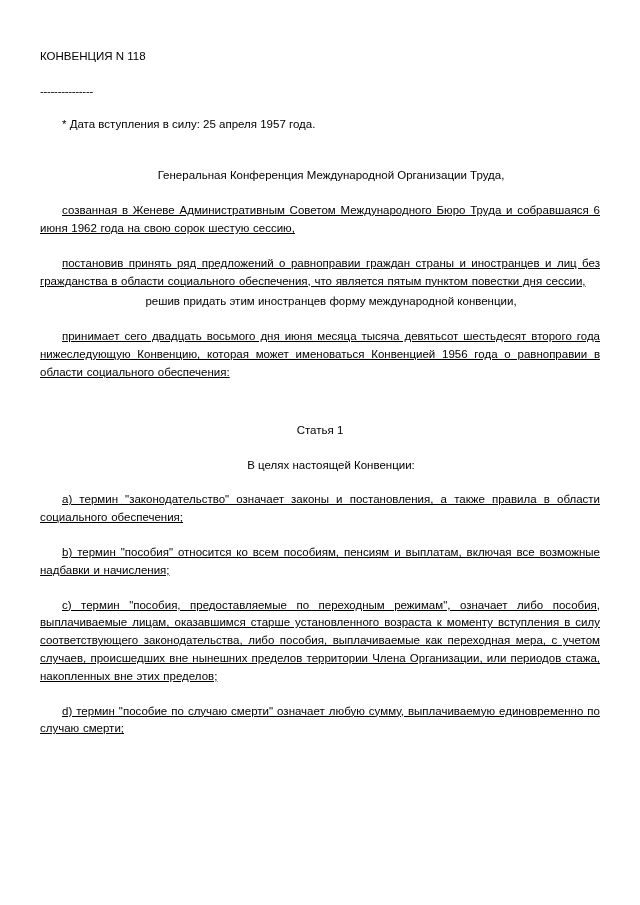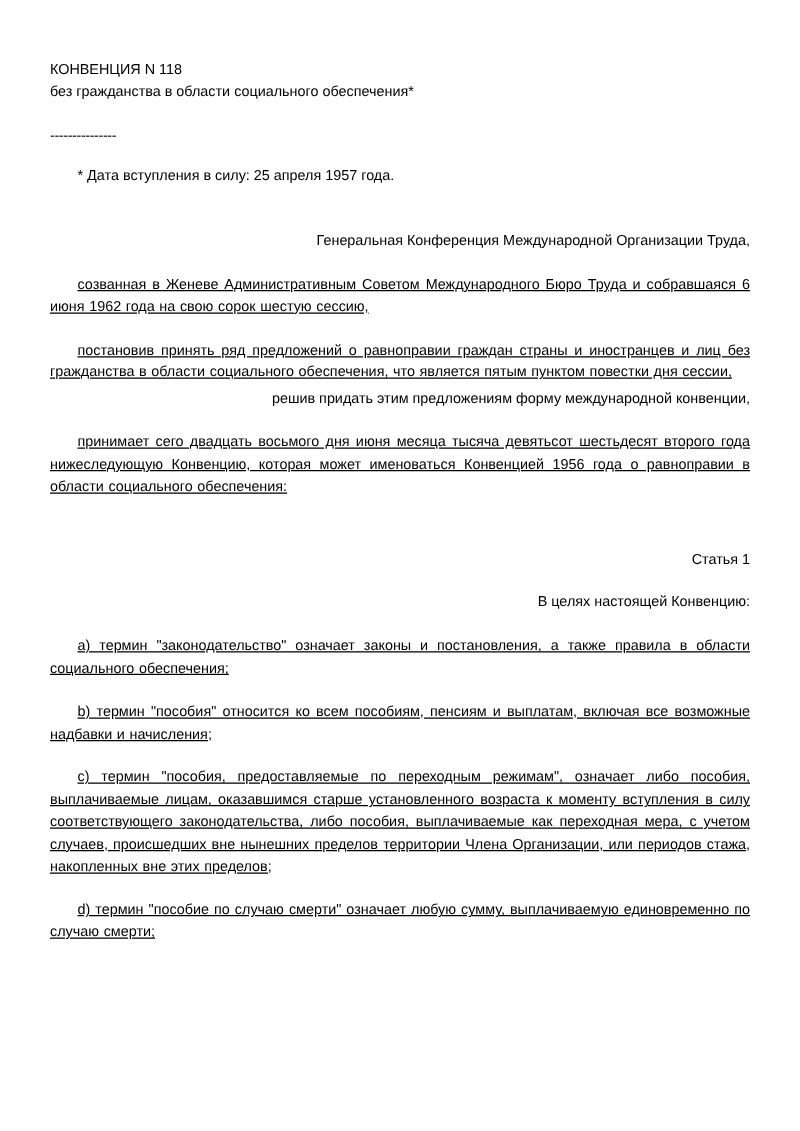--- a/index.html
+++ b/index.html
@@ -48,63 +48,62 @@
     text-align: left;
   }
   .para {
     margin-top: 17px;
     text-indent: 22px;
   }
   .para.tight {
     margin-top: 3px;
   }
   .para.left {
-    text-align: right;
+    text-align: center;
   }
   .gap-lg {
     margin-top: 34px;
   }
   .heading {
     margin-top: 40px;
-    text-align: right;
+    text-align: center;
     text-indent: 0;
   }
   .spaced-wide {
     word-spacing: 0.5px;
     text-decoration: underline;
   }
 </style>
 </head>
 <body>
 
 <div class="page">
   <div class="doc">
 
     <div class="title-block">
       <div class="title-line">КОНВЕНЦИЯ N 118</div>
-      <div class="title-line">без гражданства в области социального обеспечения*</div>
     </div>
 
     <div class="sep">---------------</div>
 
     <div class="footnote">* Дата вступления в силу: 25 апреля 1957 года.</div>
 
     <div class="para gap-lg left">Генеральная Конференция Международной Организации Труда,</div>
 
     <div class="para spaced-wide">созванная в Женеве Административным Советом Международного Бюро Труда и собравшаяся 6 июня 1962 года на свою сорок шестую сессию,</div>
 
     <div class="para spaced-wide">постановив принять ряд предложений о равноправии граждан страны и иностранцев и лиц без гражданства в области социального обеспечения, что является пятым пунктом повестки дня сессии,</div>
 
-    <div class="para tight left">решив придать этим предложениям форму международной конвенции,</div>
+    <div class="para tight left">решив придать этим иностранцев форму международной конвенции,</div>
 
     <div class="para spaced-wide">принимает сего двадцать восьмого дня июня месяца тысяча девятьсот шестьдесят второго года нижеследующую Конвенцию, которая может именоваться Конвенцией 1956 года о равноправии в области социального обеспечения:</div>
 
     <div class="heading">Статья 1</div>
 
-    <div class="para left">В целях настоящей Конвенцию:</div>
+    <div class="para left">В целях настоящей Конвенции:</div>
 
     <div class="para spaced-wide">a) термин "законодательство" означает законы и постановления, а также правила в области социального обеспечения;</div>
     <div class="para spaced-wide">b) термин "пособия" относится ко всем пособиям, пенсиям и выплатам, включая все возможные надбавки и начисления;</div>
     <div class="para spaced-wide">c) термин "пособия, предоставляемые по переходным режимам", означает либо пособия, выплачиваемые лицам, оказавшимся старше установленного возраста к моменту вступления в силу соответствующего законодательства, либо пособия, выплачиваемые как переходная мера, с учетом случаев, происшедших вне нынешних пределов территории Члена Организации, или периодов стажа, накопленных вне этих пределов;</div>
     <div class="para spaced-wide">d) термин "пособие по случаю смерти" означает любую сумму, выплачиваемую единовременно по случаю смерти;</div>
 
   </div>
 </div>
 
 </body></html>

